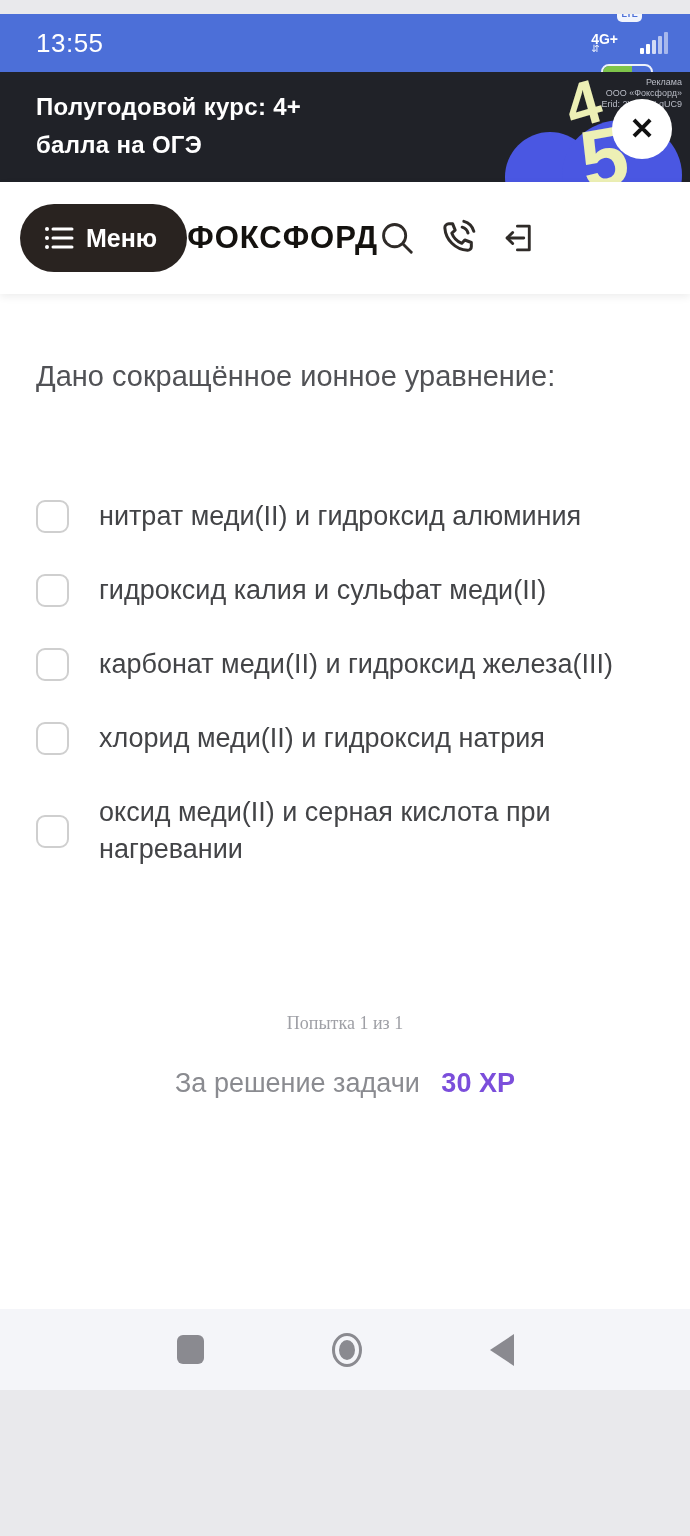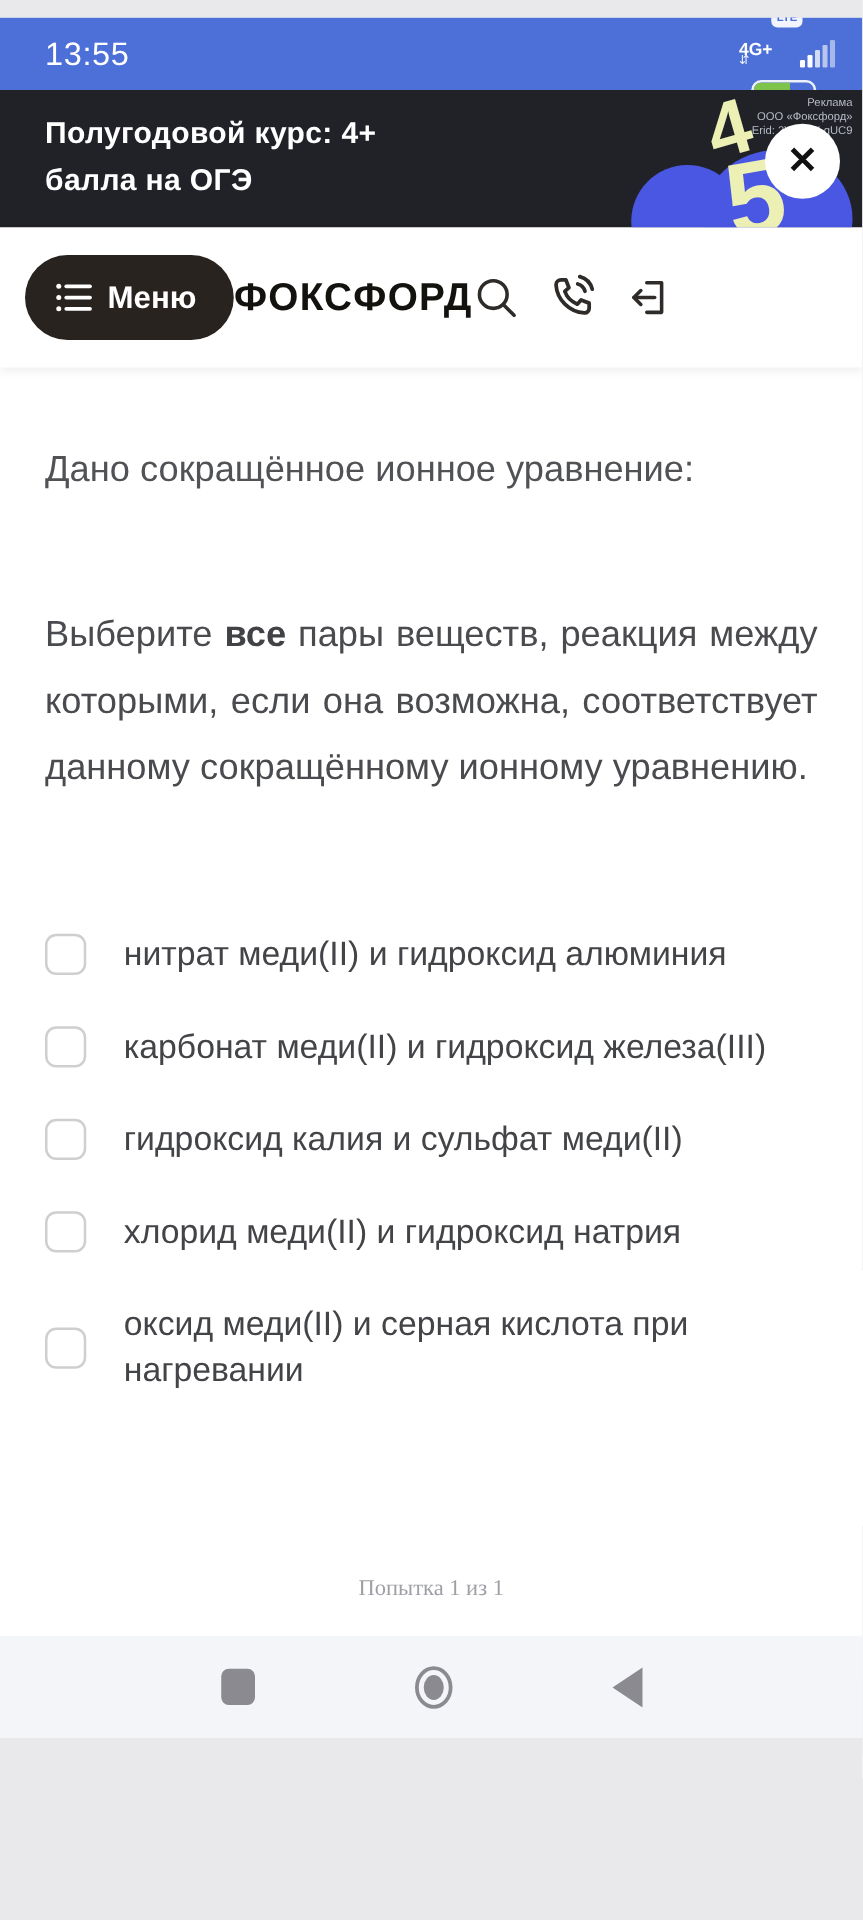--- a/index.html
+++ b/index.html
@@ -250,34 +250,33 @@
           <path d="M8 8.5 L4.5 12 L8 15.5" fill="none" stroke="#2f2b28" stroke-width="1.8" stroke-linecap="round" stroke-linejoin="round"></path>
         </svg>
       </button>
     </div>
   </div>
 
   <div class="content">
     <div class="q-intro">Дано сокращённое ионное уравнение:</div>
 
 
-    <div class="q-prompt"><span>Выберите </span><b>все</b><span> пары веществ, реакция между которыми, если она возможна, соответствует данному сокращённому ионному уравнению.</span></div>
 
     <div class="options">
       <div class="option-row">
         <span class="checkbox"></span>
         <span class="option-label">нитрат меди(II) и гидроксид алюминия</span>
       </div>
       <div class="option-row">
         <span class="checkbox"></span>
+        <span class="option-label">гидроксид калия и сульфат меди(II)</span>
+      </div>
+      <div class="option-row">
+        <span class="checkbox"></span>
         <span class="option-label">карбонат меди(II) и гидроксид железа(III)</span>
-      </div>
-      <div class="option-row">
-        <span class="checkbox"></span>
-        <span class="option-label">гидроксид калия и сульфат меди(II)</span>
       </div>
       <div class="option-row">
         <span class="checkbox"></span>
         <span class="option-label">хлорид меди(II) и гидроксид натрия</span>
       </div>
       <div class="option-row">
         <span class="checkbox"></span>
         <span class="option-label">оксид меди(II) и серная кислота при нагревании</span>
       </div>
     </div>

